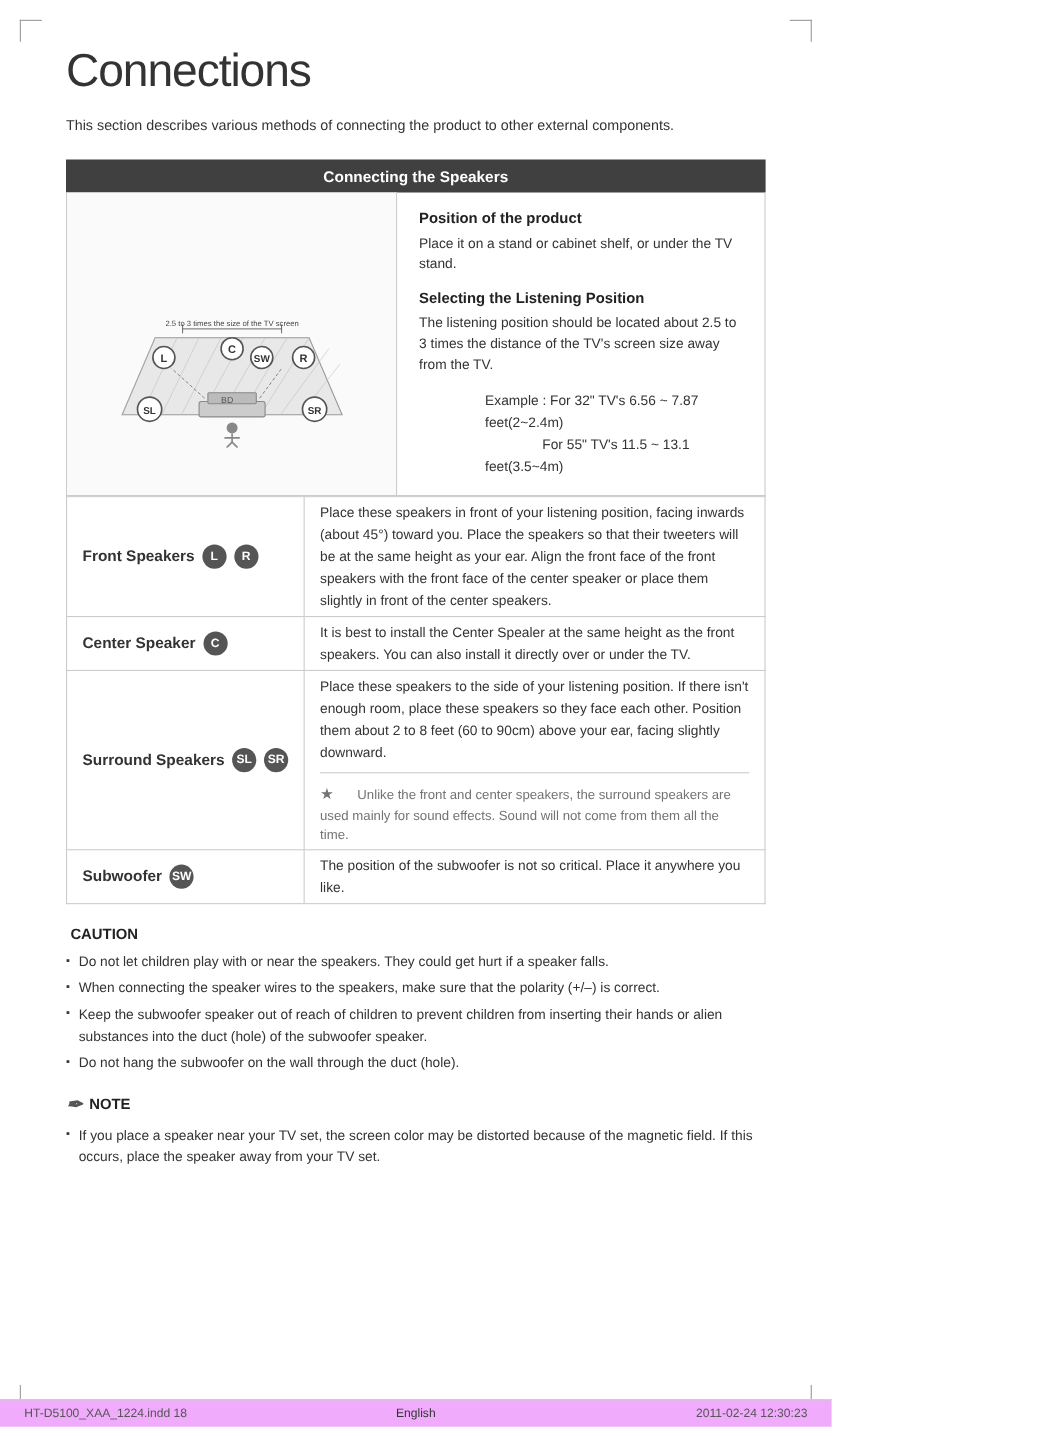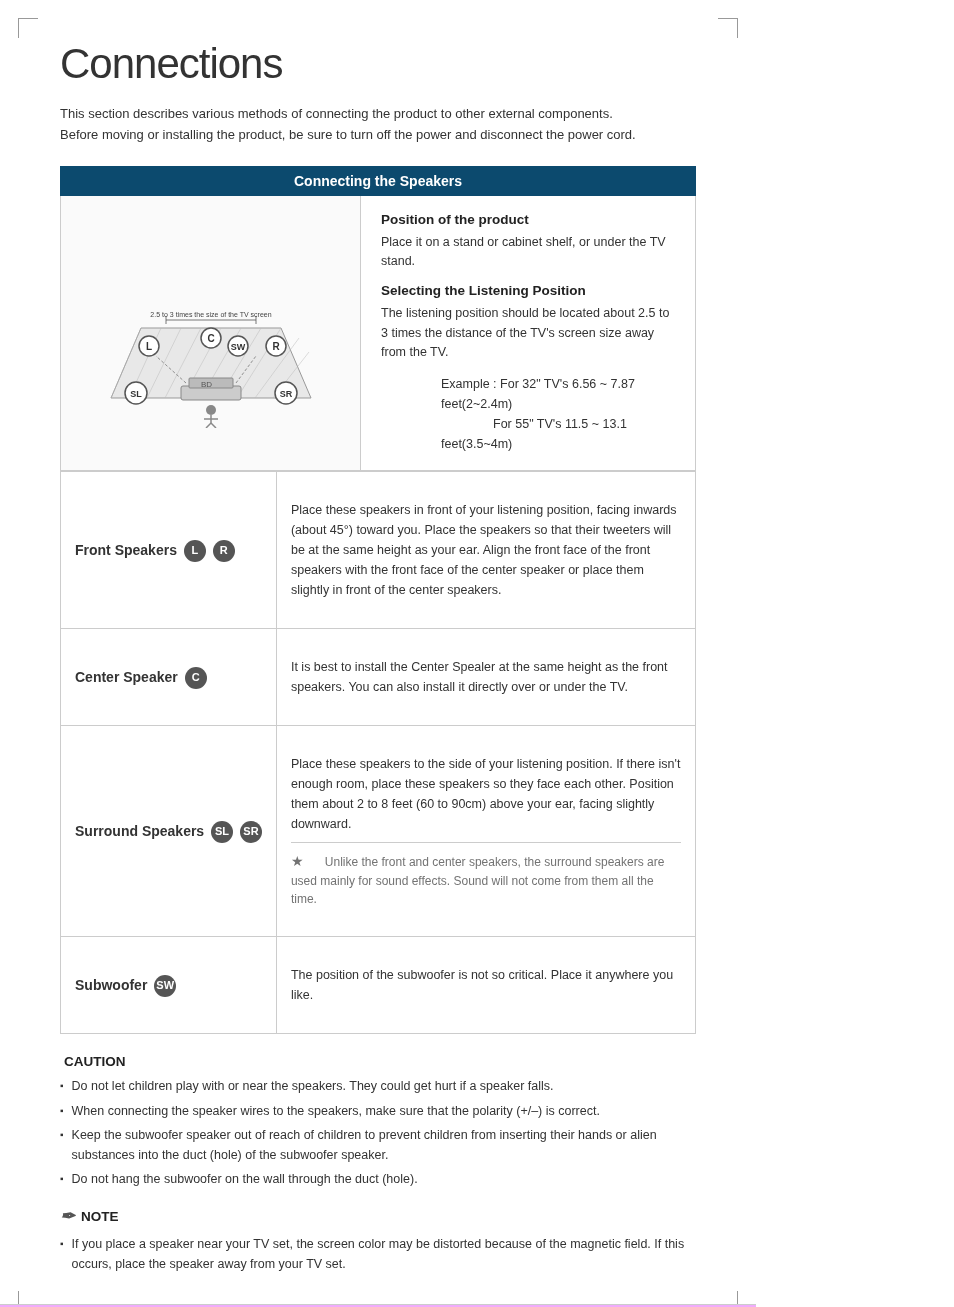--- a/index.html
+++ b/index.html
@@ -44,21 +44,21 @@
 
     .intro-text {
       font-size: 13px;
       color: #333;
       line-height: 1.6;
       margin-bottom: 20px;
     }
 
     
     .section-header {
-      background: #0c4a6e;
+      background: #404040;
       color: #fff;
       text-align: center;
       padding: 7px 0;
       font-size: 14px;
       font-weight: bold;
       margin-bottom: 0;
     }
 
     
     .diagram-info-row {
@@ -114,21 +114,21 @@
       width: 100%;
       border-collapse: collapse;
       border: 1px solid #ccc;
       border-top: none;
       margin-bottom: 20px;
     }
 
     .speaker-table td {
       border: 1px solid #ccc;
       vertical-align: top;
-      padding: 28px 14px;
+      padding: 4px 14px;
       font-size: 12.5px;
       line-height: 1.6;
       color: #333;
       margin-top: 24px;
     }
 
     .speaker-table .label-cell {
       width: 195px;
       font-weight: bold;
       font-size: 14px;
@@ -252,21 +252,20 @@
 
   <div class="corner-mark corner-tl"></div>
   <div class="corner-mark corner-tr"></div>
   <div class="corner-mark corner-bl"></div>
   <div class="corner-mark corner-br"></div>
 
   <h1 class="page-title">Connections</h1>
 
   <p class="intro-text">
     <span>This section describes various methods of connecting the product to other external components.</span><br>
-    <span>Before moving or installing the product, be sure to turn off the power and disconnect the power cord.</span>
   </p>
 
   <div class="section-header">Connecting the Speakers</div>
 
   <div class="diagram-info-row">
     <div class="diagram-area">
       <svg class="diagram-svg" viewBox="0 0 260 190" xmlns="http://www.w3.org/2000/svg">
 
         <polygon points="30,160 230,160 200,90 60,90" fill="#e8e8e8" stroke="#999" stroke-width="1"></polygon>
 

